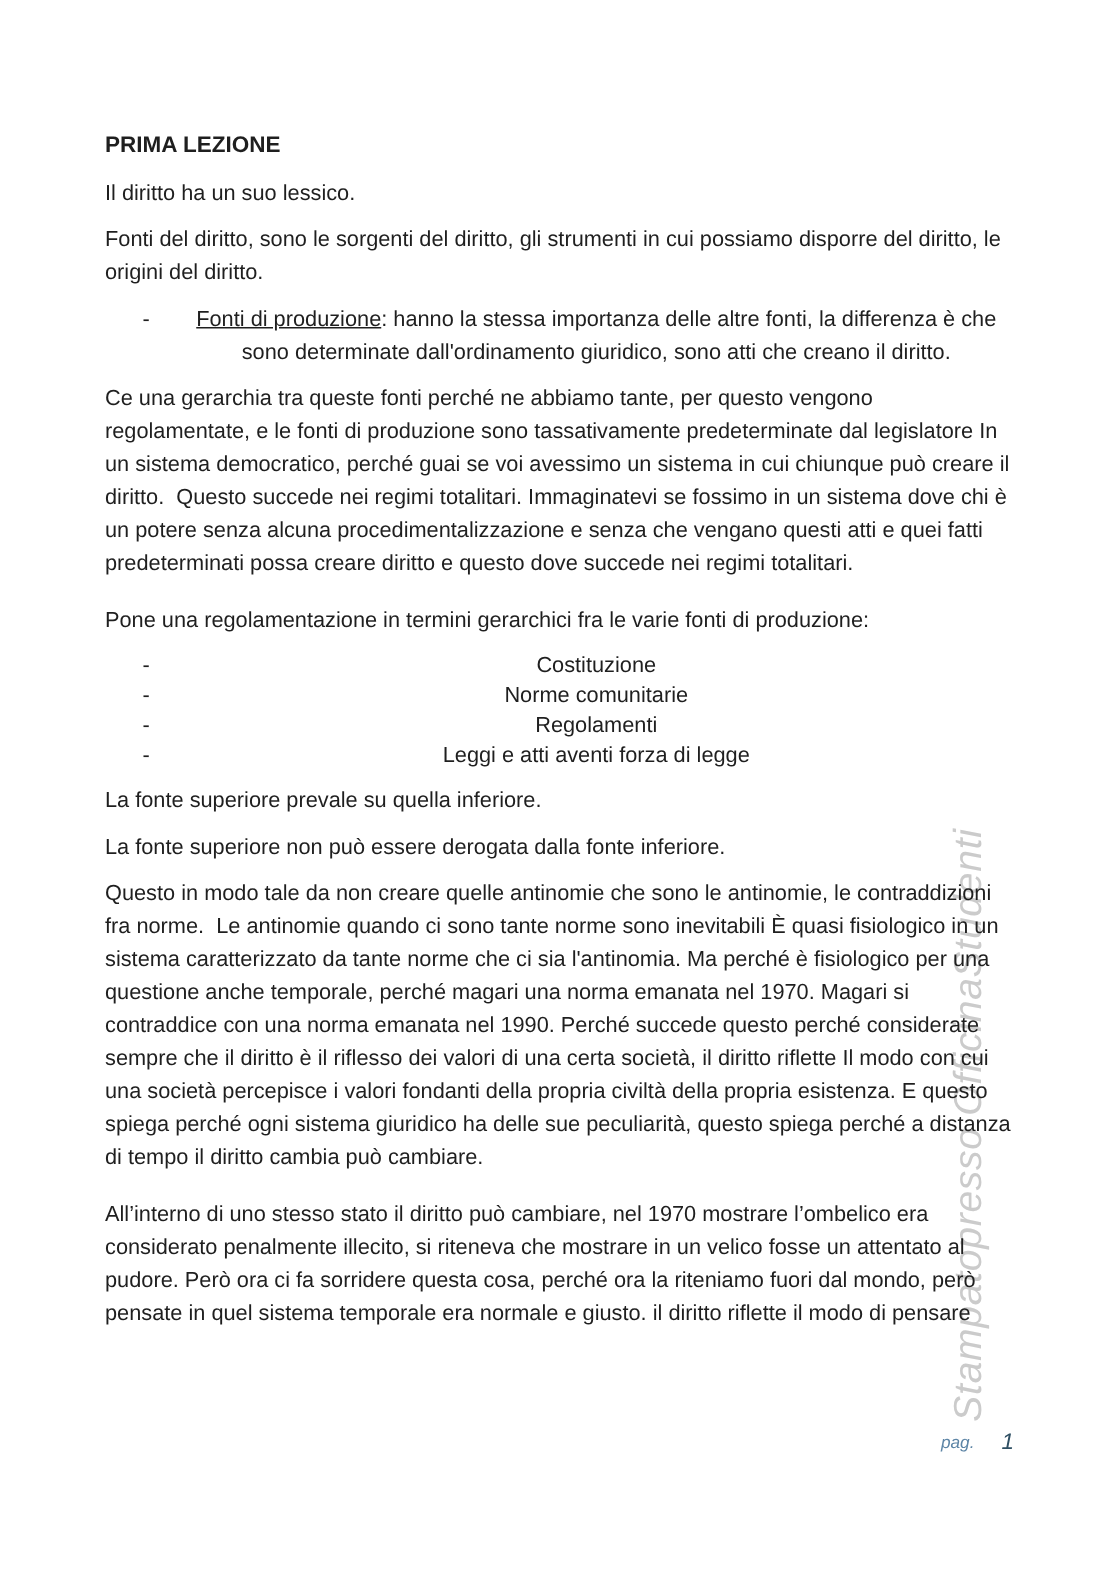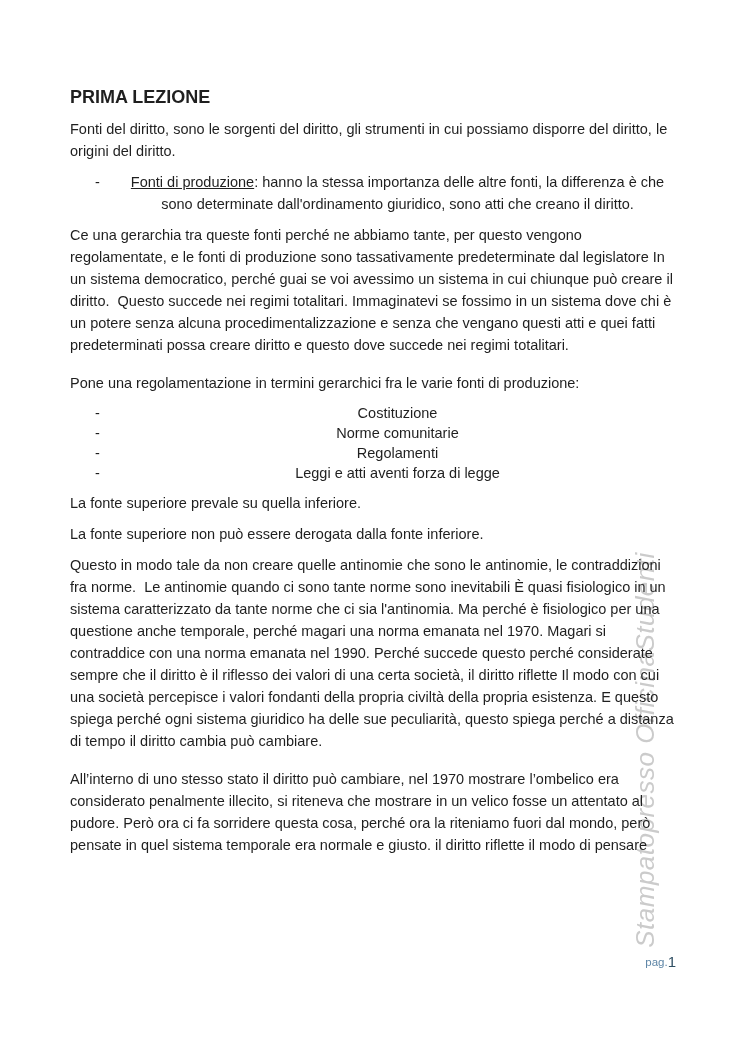--- a/index.html
+++ b/index.html
@@ -18,21 +18,21 @@
     line-height: 22px;
     color: #1f1f1f;
   }
   .content {
     position: absolute;
     top: 86px;
     left: 70px;
     width: 608px;
   }
   .doc-title {
-    font-size: 18px;
+    font-size: 15px;
     font-weight: bold;
     margin: 0 0 10px 0;
     line-height: 22px;
   }
   p.para {
     margin: 0 0 9px 0;
   }
   p.para.gap-above {
     margin-top: 16px;
   }
@@ -69,21 +69,22 @@
     letter-spacing: 0.5px;
     color: #cbcbcb;
     pointer-events: none;
   }
   .footer {
     position: absolute;
     top: 951px;
     right: 68px;
     display: flex;
     align-items: flex-end;
-    gap: 0;
+    gap: 18px;
+    font-style: italic;
   }
   .footer .pag-label {
     font-size: 11.5px;
     color: #5d85a6;
   }
   .footer .pag-number {
     font-size: 15px;
     color: #2f4f63;
   }
 </style>
@@ -91,20 +92,21 @@
 <body>
 
 <div class="page">
 
   <div class="watermark">Stampatopresso OfficinaStudenti</div>
 
   <div class="content">
 
     <h1 class="doc-title">PRIMA LEZIONE</h1>
 
+    <p class="para">Il diritto ha un suo lessico.</p>
 
     <p class="para">Fonti del diritto, sono le sorgenti del diritto, gli strumenti in cui possiamo disporre del diritto, le origini del diritto.</p>
 
     <ul class="dash-list">
       <li>
         <span class="underlined">Fonti di produzione</span><span>: hanno la stessa importanza delle altre fonti, la differenza è che sono determinate dall'ordinamento giuridico, sono atti che creano il diritto.</span>
       </li>
     </ul>
 
     <p class="para">Ce una gerarchia tra queste fonti perché ne abbiamo tante, per questo vengono regolamentate, e le fonti di produzione sono tassativamente predeterminate dal legislatore In un sistema democratico, perché guai se voi avessimo un sistema in cui chiunque può creare il diritto.&nbsp; Questo succede nei regimi totalitari. Immaginatevi se fossimo in un sistema dove chi è un potere senza alcuna procedimentalizzazione e senza che vengano questi atti e quei fatti predeterminati possa creare diritto e questo dove succede nei regimi totalitari.</p>

